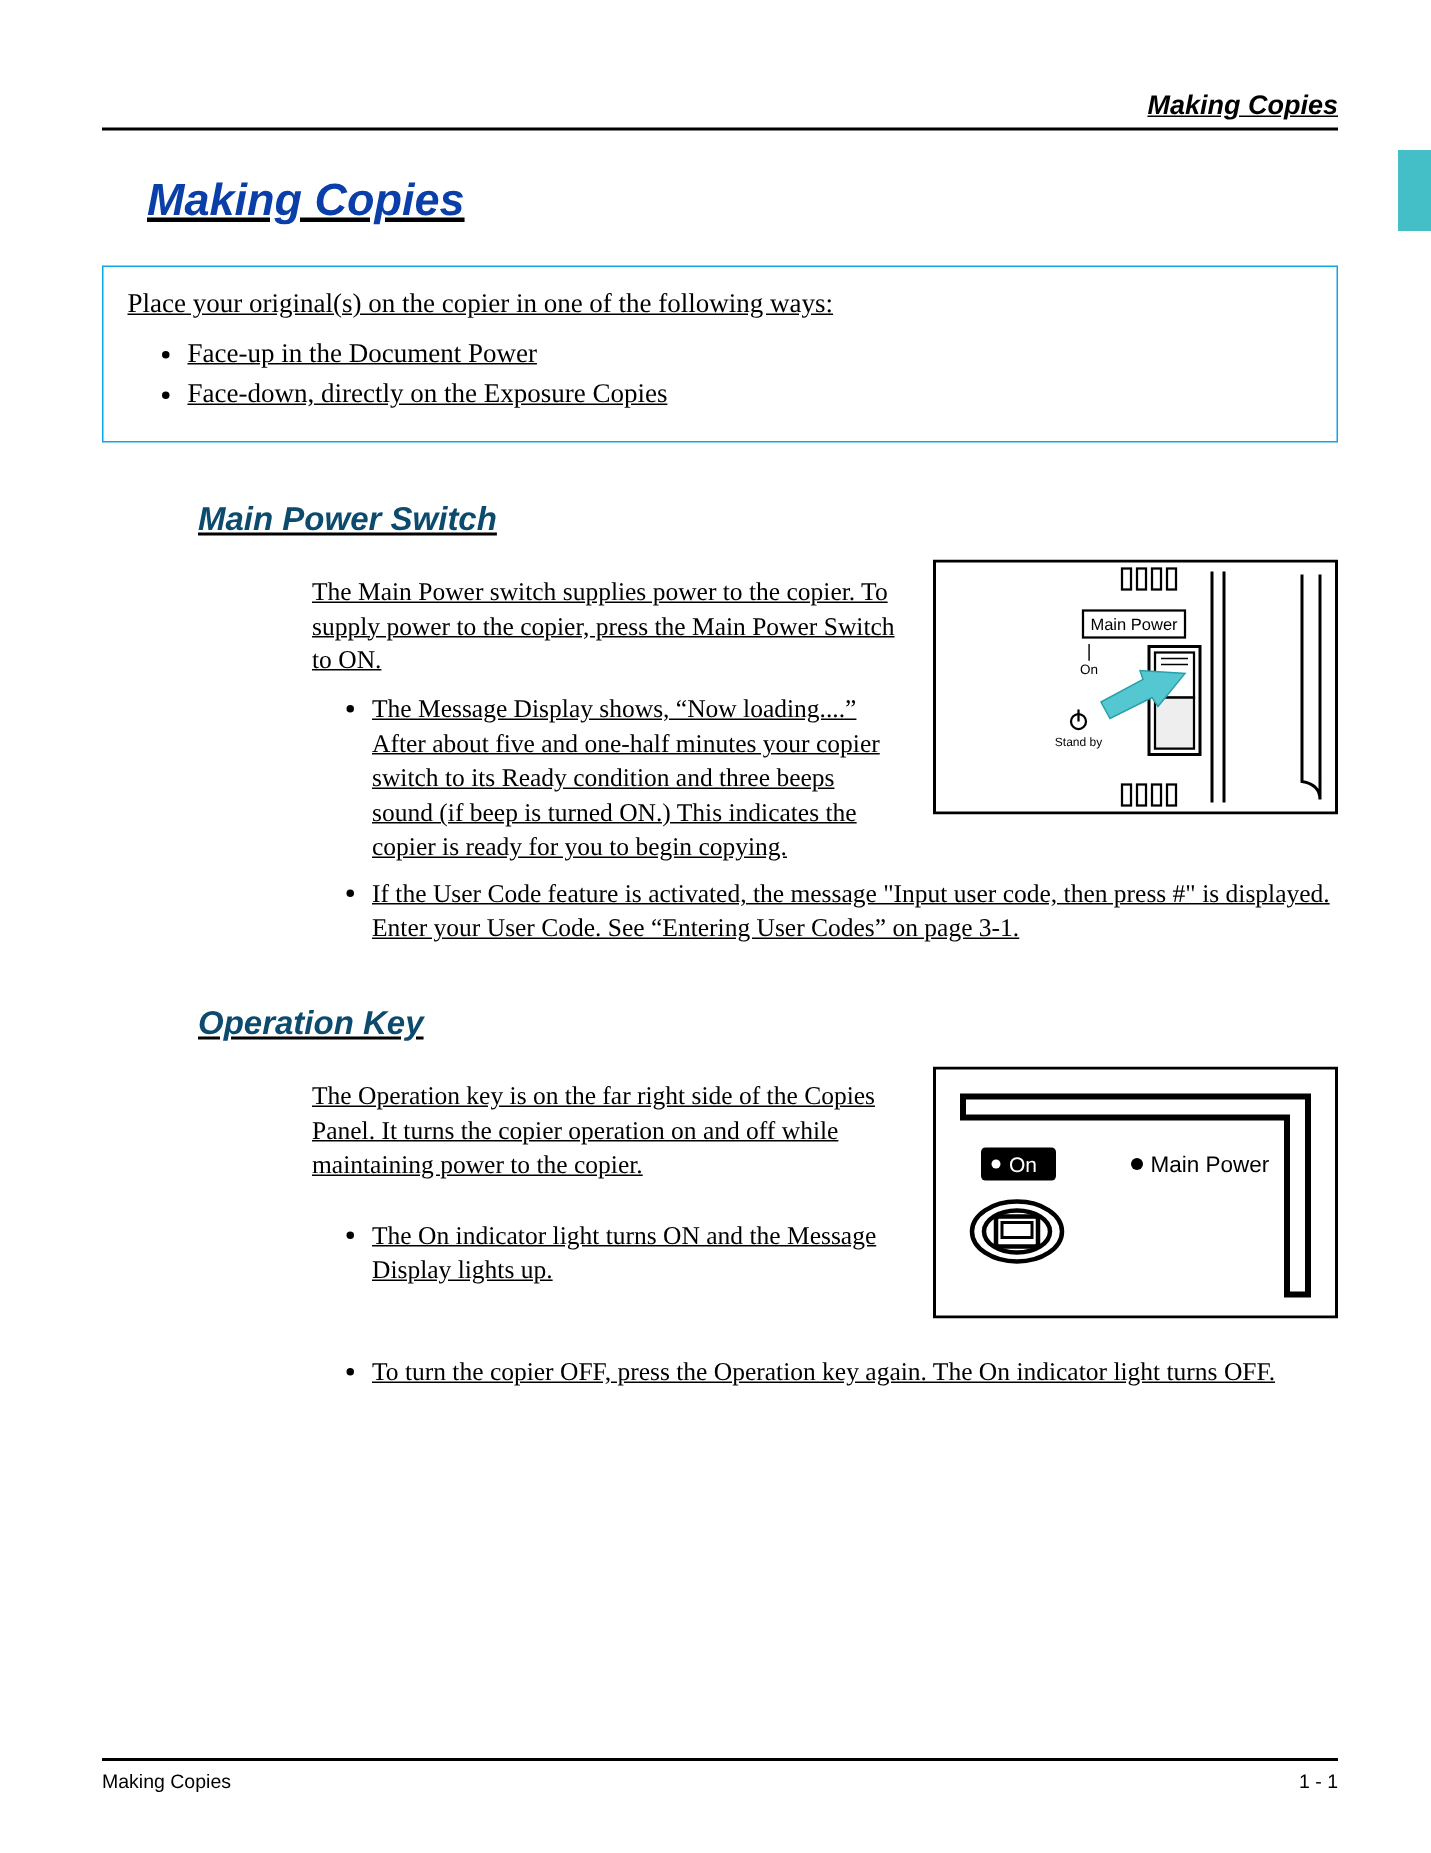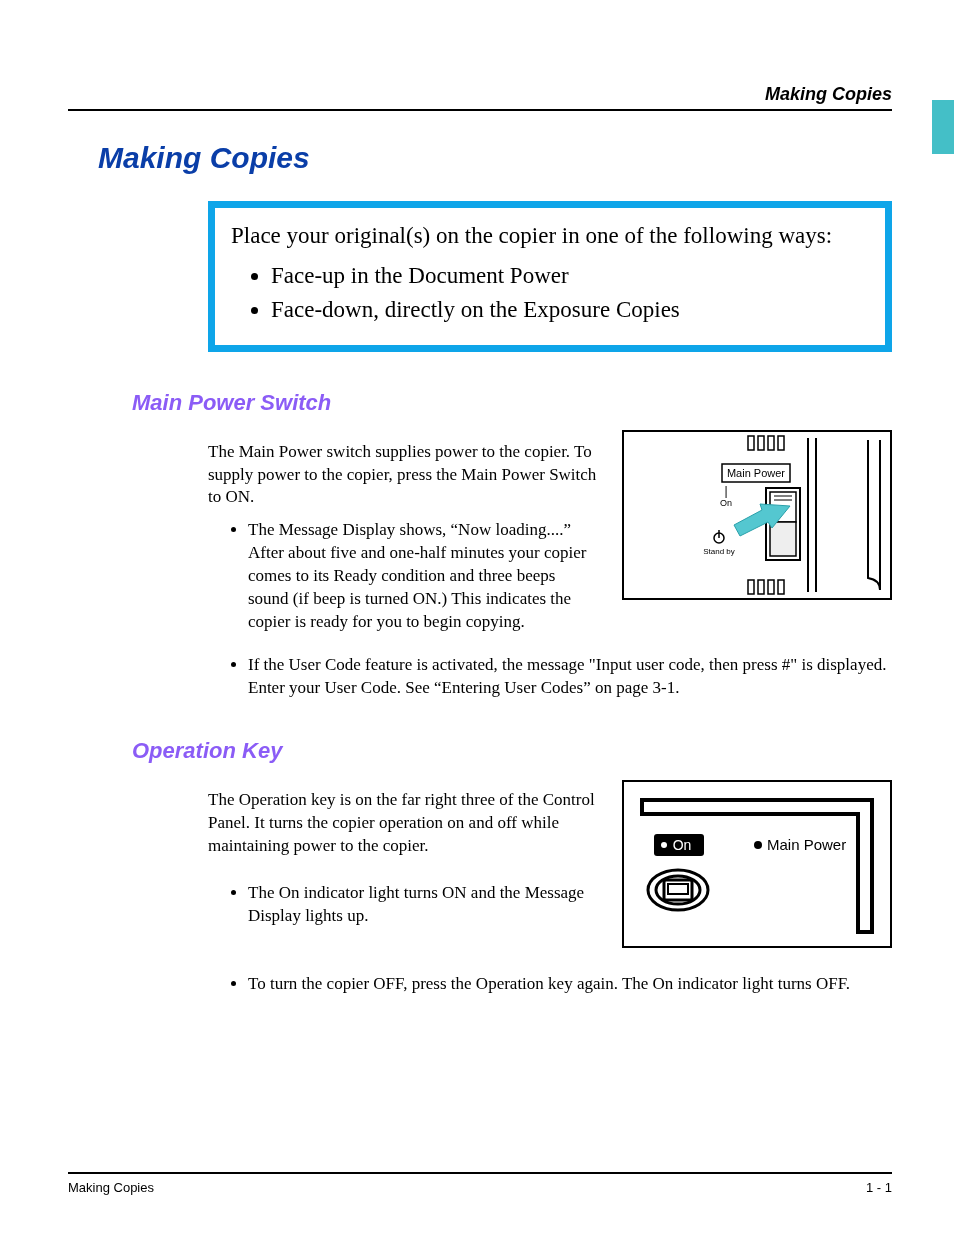--- a/index.html
+++ b/index.html
@@ -7,24 +7,25 @@
     padding: 0;
     font-family: "Times New Roman", Times, serif;
     color: #000;
     background: #fff;
     width: 954px;
     min-height: 1235px;
     position: relative;
     box-sizing: border-box;
   }
   .page {
-    padding: 84px 62px 40px 68px;
+    padding: 60px 62px 40px 68px;
     min-height: 1235px;
     box-sizing: border-box;
     position: relative;
+    text-decoration: underline;
   }
   .running-head {
     text-align: right;
     font-family: Arial, Helvetica, sans-serif;
     font-weight: bold;
     font-style: italic;
     font-size: 18px;
     margin-bottom: 4px;
   }
   .head-rule {
@@ -34,40 +35,39 @@
   }
   .chapter-title {
     font-family: Arial, Helvetica, sans-serif;
     font-weight: bold;
     font-style: italic;
     font-size: 30px;
     color: #0a3ea8;
     margin: 0 0 26px 30px;
   }
   .intro-box {
-    margin-left: 140px;
     margin-right: 0;
-    border: 7px solid #0ea5e9;
+    border: 1px solid #0ea5e9;
     padding: 12px 16px 16px 16px;
-    font-size: 23px;
+    font-size: 18px;
     line-height: 1.4;
   }
   .intro-box ul {
     margin: 8px 0 0 40px;
     padding: 0;
   }
   .intro-box li {
     margin-bottom: 2px;
   }
   .section-title {
     font-family: Arial, Helvetica, sans-serif;
     font-weight: bold;
     font-style: italic;
     font-size: 22px;
-    color: #8b5cf6;
+    color: #0c4a6e;
     margin: 38px 0 14px 64px;
   }
   .section-body {
     margin-left: 140px;
     font-size: 17px;
     line-height: 1.35;
     position: relative;
   }
   .two-col {
     display: flex;
@@ -147,21 +147,21 @@
       <li>Face-down, directly on the Exposure Copies</li>
     </ul>
   </div>
 
   <h2 class="section-title">Main Power Switch</h2>
   <div class="section-body">
     <div class="two-col">
       <div class="col-text">
         <div>The Main Power switch supplies power to the copier. To supply power to the copier, press the Main Power Switch to ON.</div>
         <ul class="body-list">
-          <li>The Message Display shows, “Now loading....” After about five and one-half minutes your copier comes to its Ready condition and three beeps sound (if beep is turned ON.) This indicates the copier is ready for you to begin copying.</li>
+          <li>The Message Display shows, “Now loading....” After about five and one-half minutes your copier switch to its Ready condition and three beeps sound (if beep is turned ON.) This indicates the copier is ready for you to begin copying.</li>
         </ul>
       </div>
       <div class="col-fig">
         <svg class="fig1" viewBox="0 0 270 170">
           <rect x="1" y="1" width="268" height="168" fill="none" stroke="#000" stroke-width="2"></rect>
 
           <path d="M 258 10 L 258 160 Q 258 150 246 148 L 246 10" fill="none" stroke="#000" stroke-width="2"></path>
 
           <line x1="186" y1="8" x2="186" y2="162" stroke="#000" stroke-width="2"></line>
           <line x1="194" y1="8" x2="194" y2="162" stroke="#000" stroke-width="2"></line>
@@ -197,30 +197,30 @@
             <rect x="148" y="62" width="26" height="30" fill="#fff" stroke="#000" stroke-width="1.5"></rect>
             <path d="M 148 92 L 174 92 L 174 126 L 148 126 Z" fill="#eee" stroke="#000" stroke-width="1.5"></path>
             <line x1="152" y1="66" x2="170" y2="66" stroke="#000"></line>
             <line x1="152" y1="70" x2="170" y2="70" stroke="#000"></line>
           </g>
 
           <path d="M 112 95 L 140 80 L 138 74 L 168 76 L 150 98 L 146 92 L 118 106 Z" fill="#54c7d0" stroke="#2aa0aa" stroke-width="1"></path>
         </svg>
       </div>
     </div>
-    <ul class="body-list" style="margin-top:14px;">
+    <ul class="body-list" style="margin-top:2px;">
       <li>If the User Code feature is activated, the message "Input user code, then press #" is displayed. Enter your User Code. See “Entering User Codes” on page 3-1.</li>
     </ul>
   </div>
 
   <h2 class="section-title" style="">Operation Key</h2>
   <div class="section-body">
     <div class="two-col">
       <div class="col-text">
-        <div>The Operation key is on the far right three of the Control Panel. It turns the copier operation on and off while maintaining power to the copier.</div>
+        <div>The Operation key is on the far right side of the Copies Panel. It turns the copier operation on and off while maintaining power to the copier.</div>
         <div style="height:14px;"></div>
         <ul class="body-list">
           <li>The On indicator light turns ON and the Message Display lights up.</li>
         </ul>
       </div>
       <div class="col-fig">
         <svg class="fig2" viewBox="0 0 270 168">
           <rect x="1" y="1" width="268" height="166" fill="none" stroke="#000" stroke-width="2"></rect>
 
           <path d="M 20 20 L 250 20 L 250 152 L 236 152 L 236 34 L 20 34 Z" fill="none" stroke="#000" stroke-width="4"></path>

